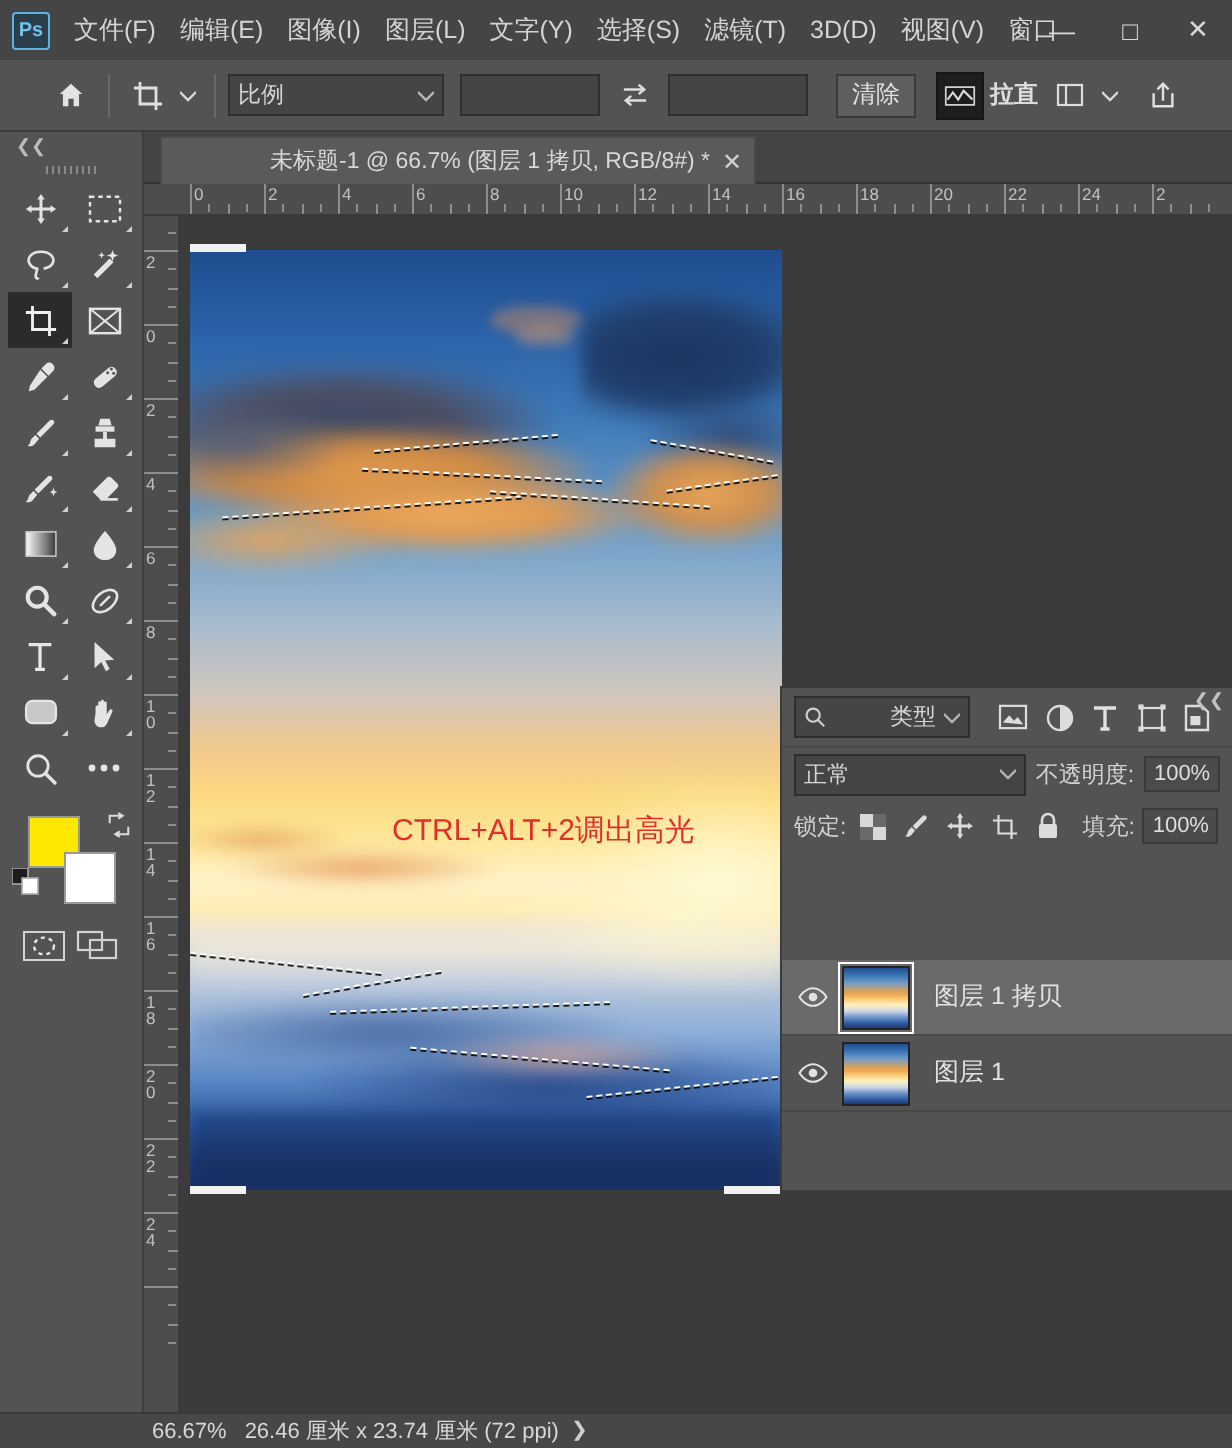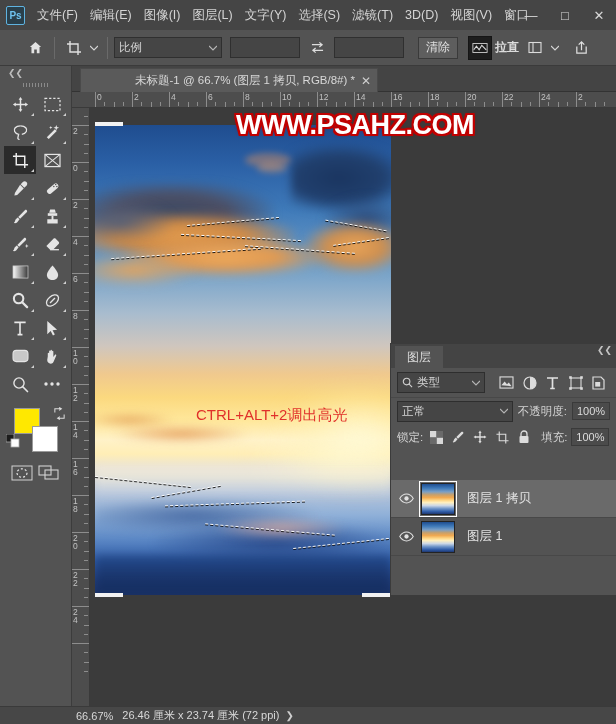--- a/index.html
+++ b/index.html
@@ -218,21 +218,21 @@
     height: 22px; background: #535353; color: #dcdcdc; font-size: 12px;
     display: flex; align-items: center; padding: 0 12px; margin-left: 4px;
   }
   #filter-row {
     height: 30px; display: flex; align-items: center; padding: 0 6px; gap: 0;
     border-bottom: 1px solid #484848;
   }
   #filter-select {
     width: 88px; height: 21px; background: #454545; border: 1px solid #2e2e2e;
     display: flex; align-items: center; color: #d4d4d4; font-size: 11.5px;
-    padding: 0 4px; gap: 4px;
+    padding: 0 4px; gap: 4px; text-align: right;
   }
   .filt-ico {
     width: 23px; height: 22px; display: flex; align-items: center; justify-content: center;
     color: #d9d9d9;
   }
   #blend-row {
     height: 26px; display: flex; align-items: center; padding: 0 6px; gap: 5px;
   }
   #blend-select {
     width: 116px; height: 21px; background: #454545; border: 1px solid #2e2e2e;
@@ -765,29 +765,25 @@
       </div>
 
       <div class="crop-dark" style="left:0;top:0;width:100%;height:17px;"></div>
       <div class="crop-dark" style="left:0;top:487px;width:100%;height:120px;"></div>
       <div class="crop-dark" style="left:0;top:0;width:5px;height:100%;"></div>
 
       <div class="crop-handle" style="left:5px;top:14px;width:28px;height:4px;"></div>
       <div class="crop-handle" style="left:5px;top:485px;width:28px;height:4px;"></div>
       <div class="crop-handle" style="left:272px;top:485px;width:28px;height:4px;"></div>
 
-      <div id="watermark">WWW.PSAHZ.COM</div>
     </div>
   </div>
 
   <div id="layerspanel">
     <div id="panel-collapse">❮❮</div>
-    <div id="panel-tabs">
-      <div id="panel-tab-layers">图层</div>
-    </div>
 
     <div id="filter-row">
       <div id="filter-select">
         <svg width="11" height="11" viewBox="0 0 12 12">
           <circle cx="5" cy="5" r="3.6" fill="none" stroke="#d0d0d0" stroke-width="1.2"></circle>
           <path d="M7.8 7.8 L11 11" stroke="#d0d0d0" stroke-width="1.2"></path>
         </svg>
         <span style="flex:1">类型</span>
         <svg width="8" height="6" viewBox="0 0 8 6">
             <path d="M0 1 L4 5 L8 1" stroke="#b5b5b5" stroke-width="1.2" fill="none"></path>

